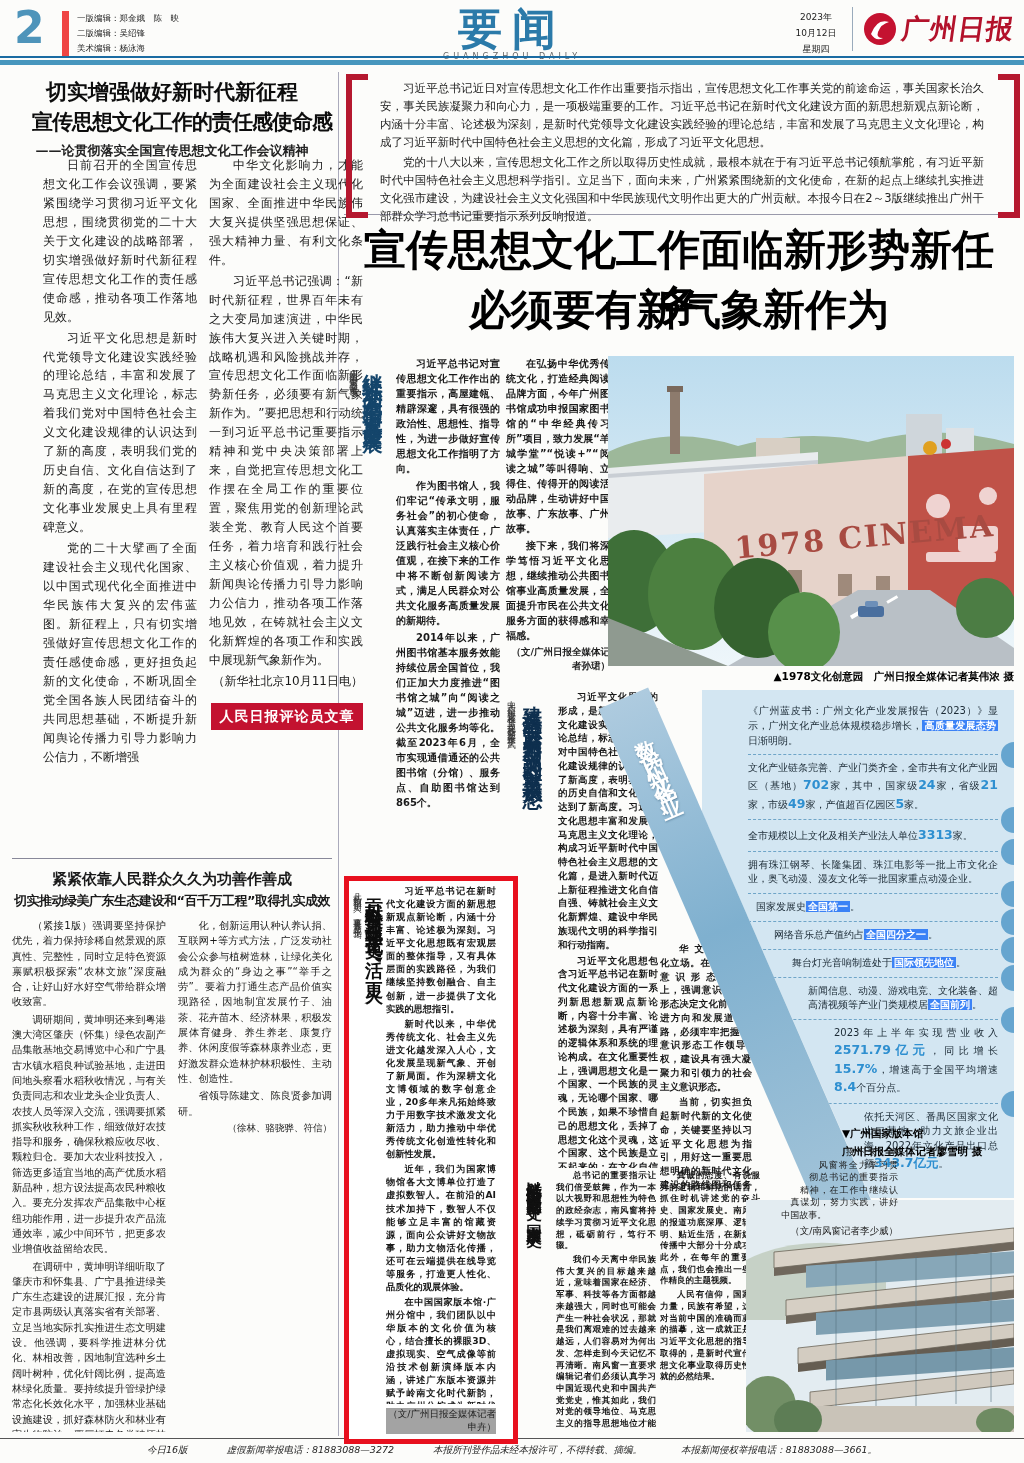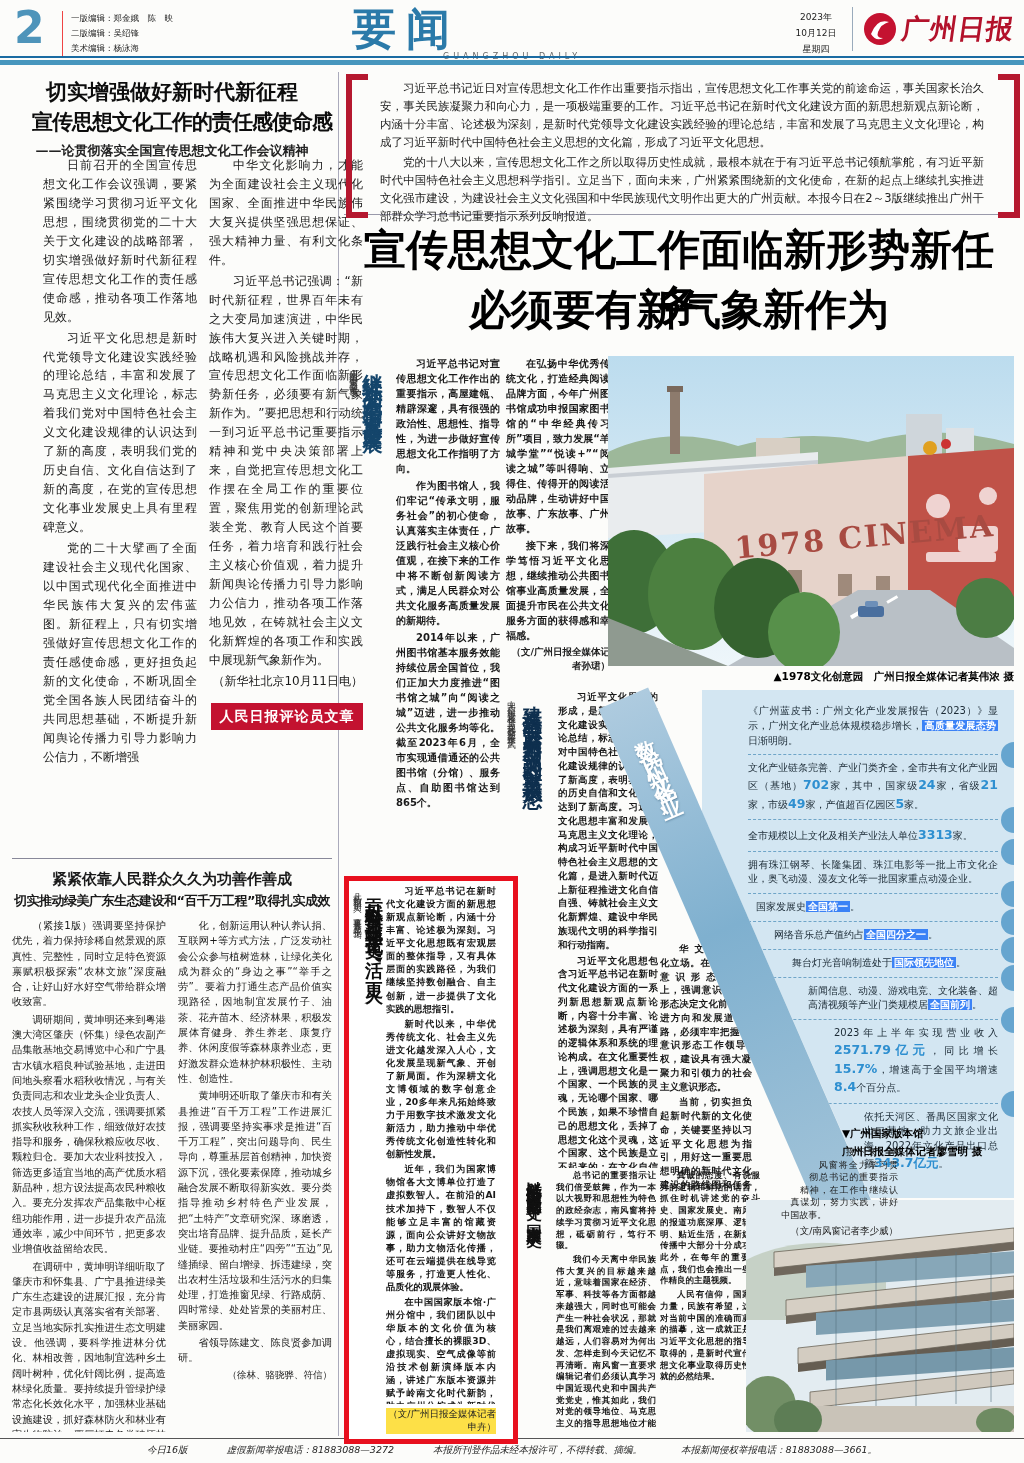--- a/index.html
+++ b/index.html
@@ -6,23 +6,23 @@
   #page{position:relative;width:1024px;height:1463px;background:#fcfcfa;margin:0 auto;
         font-family:"DejaVu Sans","Liberation Sans",sans-serif;color:#1a1a1a;overflow:hidden;}
   .abs{position:absolute;}
   .v{writing-mode:vertical-rl;}
   p{margin:0 0 2px 0;text-indent:2em;}
   .jc{text-align:justify;text-justify:inter-character;}
   .clip{overflow:hidden;font-weight:bold;}
 
   
   .pagenum{left:14px;top:2px;font-size:44px;font-weight:900;color:#4e94ba;}
-  .editors{left:62px;top:11px;font-size:8.5px;color:#222;line-height:1.75;border-left:1px solid #ef4444;padding-left:8px;}
+  .editors{left:62px;top:11px;font-size:8.5px;color:#222;line-height:1.75;border-left:7px solid #ef4444;padding-left:8px;}
   .editors p{text-indent:0;margin:0;}
-  .sec-title{left:352px;top:0;width:320px;font-size:44px;font-weight:900;
+  .sec-title{left:352px;top:0;width:320px;text-align:center;font-size:44px;font-weight:900;
              color:#2b7aa9;letter-spacing:10px;font-family:"DejaVu Serif","Liberation Serif",serif;}
   .sec-sub{left:352px;top:52px;width:320px;display:flex;align-items:center;gap:8px;color:#666;font-size:8px;letter-spacing:4px;}
   .sec-sub .ln{flex:1;height:1px;background:#8aa;}
   .hdate{right:172px;top:11px;width:72px;text-align:center;font-size:9px;line-height:1.55;color:#222;}
   .hdate p{text-indent:0;}
   .masthead{right:10px;top:7px;display:flex;align-items:center;gap:5px;border-left:1px solid #9ab;padding-left:10px;height:44px;}
   .masthead .nm{font-size:27px;font-weight:900;color:#b3122b;transform:skewX(-8deg);
                 font-family:"DejaVu Serif","Liberation Serif",serif;letter-spacing:1px;}
   .rule1{left:0;top:56px;width:1024px;height:2px;background:#1a6ba2;}
   .rule2{left:0;top:60px;width:1024px;height:5px;background:#4796bd;}
@@ -79,21 +79,21 @@
   .nfc-colA{left:556px;top:1170px;width:100px;height:260px;font-size:8.5px;line-height:1.38;}
   .nfc-colB{left:660px;top:1170px;width:100px;height:260px;font-size:8.5px;line-height:1.38;}
   .nfc-colC{left:776px;top:1146px;width:122px;height:104px;font-size:9px;line-height:1.4;z-index:4;}
   .tri-l{float:left;width:52px;height:70px;shape-outside:polygon(0 0,100% 0,0 100%);}
 
   
   .techbox{left:344px;top:876px;width:164px;height:558px;border:5px solid #e8101e;background:#fff;z-index:3;}
   .tech-attr{left:352px;top:886px;height:280px;z-index:4;}
   .tech-title{left:362px;top:884px;height:434px;font-size:18px;color:#0d0d0d;z-index:4;}
   .tech-body{left:386px;top:884px;width:110px;height:520px;font-size:9.2px;line-height:1.42;z-index:4;}
-  .tech-byline{left:386px;top:1408px;width:110px;z-index:4;background:#fde047;}
+  .tech-byline{left:386px;top:1408px;width:110px;z-index:4;background:#a3a3a3;}
 
   
   .photo1{left:608px;top:356px;width:406px;height:310px;z-index:1;}
   .cap1{left:560px;top:670px;width:454px;text-align:right;font-size:10.5px;font-weight:bold;color:#000;}
 
   
   .panel{left:702px;top:690px;width:312px;height:508px;background:#d3e6f2;z-index:1;
          clip-path:polygon(0 0,100% 0,100% 100%,54% 100%,0 24%);
          padding:8px 16px 8px 46px;box-sizing:border-box;font-size:10px;line-height:1.48;color:#1c2b36;}
   .p-item{position:relative;padding:6px 0;text-align:justify;}
@@ -181,21 +181,20 @@
   <div class="abs g-h2">切实推动绿美广东生态建设和“百千万工程”取得扎实成效</div>
   <div class="abs g-body">
     <div class="g-col jc">
         <p>（紧接1版）强调要坚持保护优先，着力保持珍稀自然景观的原真性、完整性，同时立足特色资源禀赋积极探索“农林文旅”深度融合，让好山好水好空气带给群众增收致富。</p>
         <p>调研期间，黄坤明还来到粤港澳大湾区肇庆（怀集）绿色农副产品集散基地交易博览中心和广宁县古水镇水稻良种试验基地，走进田间地头察看水稻秋收情况，与有关负责同志和农业龙头企业负责人、农技人员等深入交流，强调要抓紧抓实秋收秋种工作，细致做好农技指导和服务，确保秋粮应收尽收、颗粒归仓。要加大农业科技投入，筛选更多适宜当地的高产优质水稻新品种，想方设法提高农民种粮收入。要充分发挥农产品集散中心枢纽功能作用，进一步提升农产品流通效率，减少中间环节，把更多农业增值收益留给农民。</p>
         <p>在调研中，黄坤明详细听取了肇庆市和怀集县、广宁县推进绿美广东生态建设的进展汇报，充分肯定市县两级认真落实省有关部署、立足当地实际扎实推进生态文明建设。他强调，要科学推进林分优化、林相改善，因地制宜选种乡土阔叶树种，优化针阔比例，提高造林绿化质量。要持续提升管绿护绿常态化长效化水平，加强林业基础设施建设，抓好森林防火和林业有害生物防治，严厉打击各类破坏林业资源行为，守好广东森林家业家当。要促进全民绿化美</p>
       </div>
     <div class="g-col jc">
       <div>
           <p>化，创新运用认种认养认捐、互联网+等方式方法，广泛发动社会公众参与植树造林，让绿化美化成为群众的“身边之事”“举手之劳”。要着力打通生态产品价值实现路径，因地制宜发展竹子、油茶、花卉苗木、经济林果，积极发展体育健身、养生养老、康复疗养、休闲度假等森林康养业态，更好激发群众造林护林积极性、主动性、创造性。</p>
-          <p>黄坤明还听取了肇庆市和有关县推进“百千万工程”工作进展汇报，强调要坚持实事求是推进“百千万工程”，突出问题导向、民生导向，尊重基层首创精神，加快资源下沉，强化要素保障，推动城乡融合发展不断取得新实效。要分类指导推动乡村特色产业发展，把“土特产”文章研究深、琢磨透，突出培育品牌、提升品质，延长产业链。要推动村庄“四旁”“五边”见缝插绿、留白增绿、拆违建绿，突出农村生活垃圾和生活污水的归集处理，打造推窗见绿、行路成荫、四时常绿、处处皆景的美丽村庄、美丽家园。</p>
           <p>省领导陈建文、陈良贤参加调研。</p>
         </div>
       <p class="byline">（徐林、骆骁骅、符信）</p>
     </div>
   </div>
 
   <div class="abs bracket bk-l"></div>
   <div class="abs bracket bk-r"></div>
   <div class="abs intro jc">
       <p>习近平总书记近日对宣传思想文化工作作出重要指示指出，宣传思想文化工作事关党的前途命运，事关国家长治久安，事关民族凝聚力和向心力，是一项极端重要的工作。习近平总书记在新时代文化建设方面的新思想新观点新论断，内涵十分丰富、论述极为深刻，是新时代党领导文化建设实践经验的理论总结，丰富和发展了马克思主义文化理论，构成了习近平新时代中国特色社会主义思想的文化篇，形成了习近平文化思想。</p>

